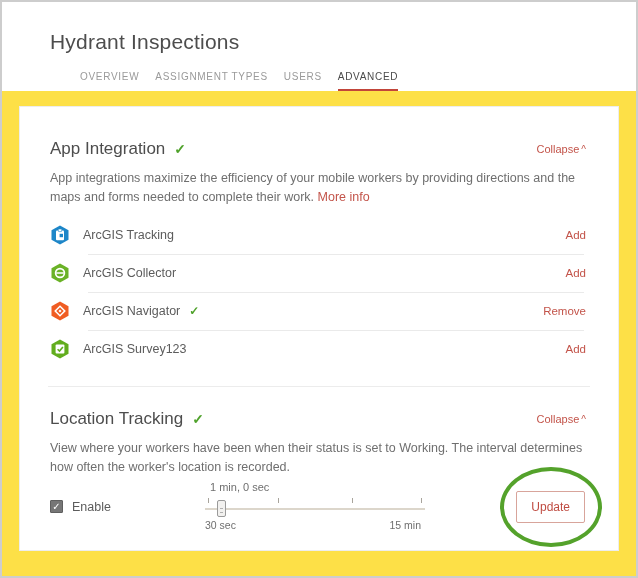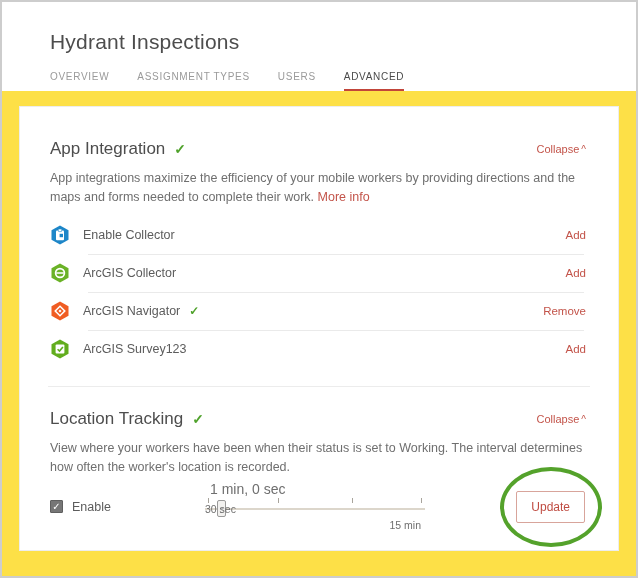--- a/index.html
+++ b/index.html
@@ -4,21 +4,21 @@
 <style>
   * { margin:0; padding:0; box-sizing:border-box; }
   body { font-family:"Liberation Sans", sans-serif; background:#fff; }
   .page {
     width:638px; height:578px; border:2px solid #cdcdcd; background:#fff;
     position:relative; overflow:hidden;
   }
   
   .header { background:#fff; padding:28px 35px 0 48px; }
   .page-title { font-size:21px; font-weight:400; color:#4d4d4d; letter-spacing:0.2px; }
-  .tabs { display:flex; gap:28px; margin-top:17px; }
+  .tabs { display:flex; gap:16px; margin-top:17px;margin-left:30px; }
   .tab { font-size:10px; letter-spacing:0.7px; color:#9a9a9a; padding-bottom:7px; cursor:pointer; }
   .tab.active { color:#4a4a4a; border-bottom:2px solid #c2453a; }
   
   .content { background:#fde047; height:488px; padding:15px 17px 0 17px; }
   .card { background:#fff; border:1px solid #ededed; height:445px; padding:32px 32px 0 30px; position:relative; }
   .section-head { display:flex; justify-content:space-between; align-items:center; }
   .section-title { font-size:17px; color:#4d4d4d; display:flex; align-items:center; }
   .check { color:#4fa22b; font-weight:bold; font-size:14px; margin-left:9px; }
   .collapse-link { font-size:11px; color:#c3544a; cursor:pointer; }
   .collapse-link .caret { font-size:10px; margin-left:2px; }
@@ -34,29 +34,29 @@
   .action-link { margin-left:auto; font-size:11.5px; color:#c3544a; cursor:pointer; }
   .section-divider { border:none; border-top:1px solid #ececec; margin:18px -4px 0 -2px; }
   .lt-head { margin-top:22px; }
   
   .controls { display:flex; align-items:center; margin-top:3px; }
   .enable-group { display:flex; align-items:center; width:155px; }
   .checkbox { width:13px; height:13px; background:#767676; border:1px solid #5f5f5f; border-radius:1px;
               color:#fff; font-size:10px; line-height:12px; text-align:center; cursor:pointer; }
   .enable-label { font-size:12.5px; color:#5c5c5c; margin-left:9px; }
   .slider { position:relative; width:220px; height:52px; }
-  .slider-value { position:absolute; top:0; left:5px; font-size:14px; color:#6f6f6f; }
+  .slider-value { position:absolute; top:0; left:5px; font-size:11px; color:#6f6f6f; }
   .tick { position:absolute; top:17px; width:1px; height:5px; background:#a8a49c; }
   .tick.t0 { left:3px; } .tick.t1 { left:33.3%; } .tick.t2 { left:66.6%; } .tick.t3 { right:3px; }
   .slider-track { position:absolute; top:27px; left:0; right:0; height:2px; background:#dcd6cb; cursor:pointer; }
   .slider-handle { position:absolute; top:19px; left:12px; width:9px; height:17px; background:#f2f1ef;
                    border:1px solid #9a9a9a; border-radius:2px; cursor:grab; }
   .slider-handle::after { content:""; position:absolute; left:2px; right:2px; top:7px; height:3px;
                           border-top:1px solid #b0b0b0; border-bottom:1px solid #b0b0b0; }
-  .slider-min { position:absolute; bottom:18px; left:0; font-size:10.5px; color:#6f6f6f; }
+  .slider-min { position:absolute; bottom:2px; left:0; font-size:10.5px; color:#6f6f6f; }
   .slider-max { position:absolute; bottom:2px; right:4px; font-size:10.5px; color:#6f6f6f; }
   .spacer { flex:1; }
   .update-wrap { position:relative; margin-right:1px; }
   .update-btn { background:#fff; border:1px solid #d8a49b; border-radius:2px; color:#bf4b41;
                 font-size:12px; font-family:"Liberation Sans", sans-serif; padding:8px 14px; cursor:pointer; }
   .highlight-ellipse { position:absolute; left:50%; top:50%; width:102px; height:80px;
                        transform:translate(-50%,-50%); border:4px solid #54a22b; border-radius:50%;
                        pointer-events:none; }
 </style>
 </head>
@@ -93,21 +93,21 @@
 
       <div class="app-list">
 
         <div class="app-row">
           <svg class="app-icon" viewBox="0 0 20 20">
             <polygon points="10,0.5 18.5,5.2 18.5,14.8 10,19.5 1.5,14.8 1.5,5.2" fill="#1d86c8"></polygon>
             <rect x="6" y="5.4" width="8" height="9.8" rx="1" fill="#fff"></rect>
             <rect x="8.3" y="4" width="3.4" height="2.6" rx="0.6" fill="#fff" stroke="#1d86c8" stroke-width="0.6"></rect>
             <rect x="9.6" y="8.8" width="3.4" height="3.4" fill="#1d86c8"></rect>
           </svg>
-          <span class="app-label">Enable Collector</span>
+          <span class="app-label">ArcGIS Tracking</span>
           <span class="action-link">Add</span>
         </div>
 
         <div class="app-row divided">
           <svg class="app-icon" viewBox="0 0 20 20">
             <polygon points="10,0.5 18.5,5.2 18.5,14.8 10,19.5 1.5,14.8 1.5,5.2" fill="#6ab226"></polygon>
             <circle cx="10" cy="10" r="4.4" fill="none" stroke="#fff" stroke-width="1.7"></circle>
             <line x1="6.2" y1="10" x2="13.8" y2="10" stroke="#fff" stroke-width="1.5"></line>
           </svg>
           <span class="app-label">ArcGIS Collector</span>

